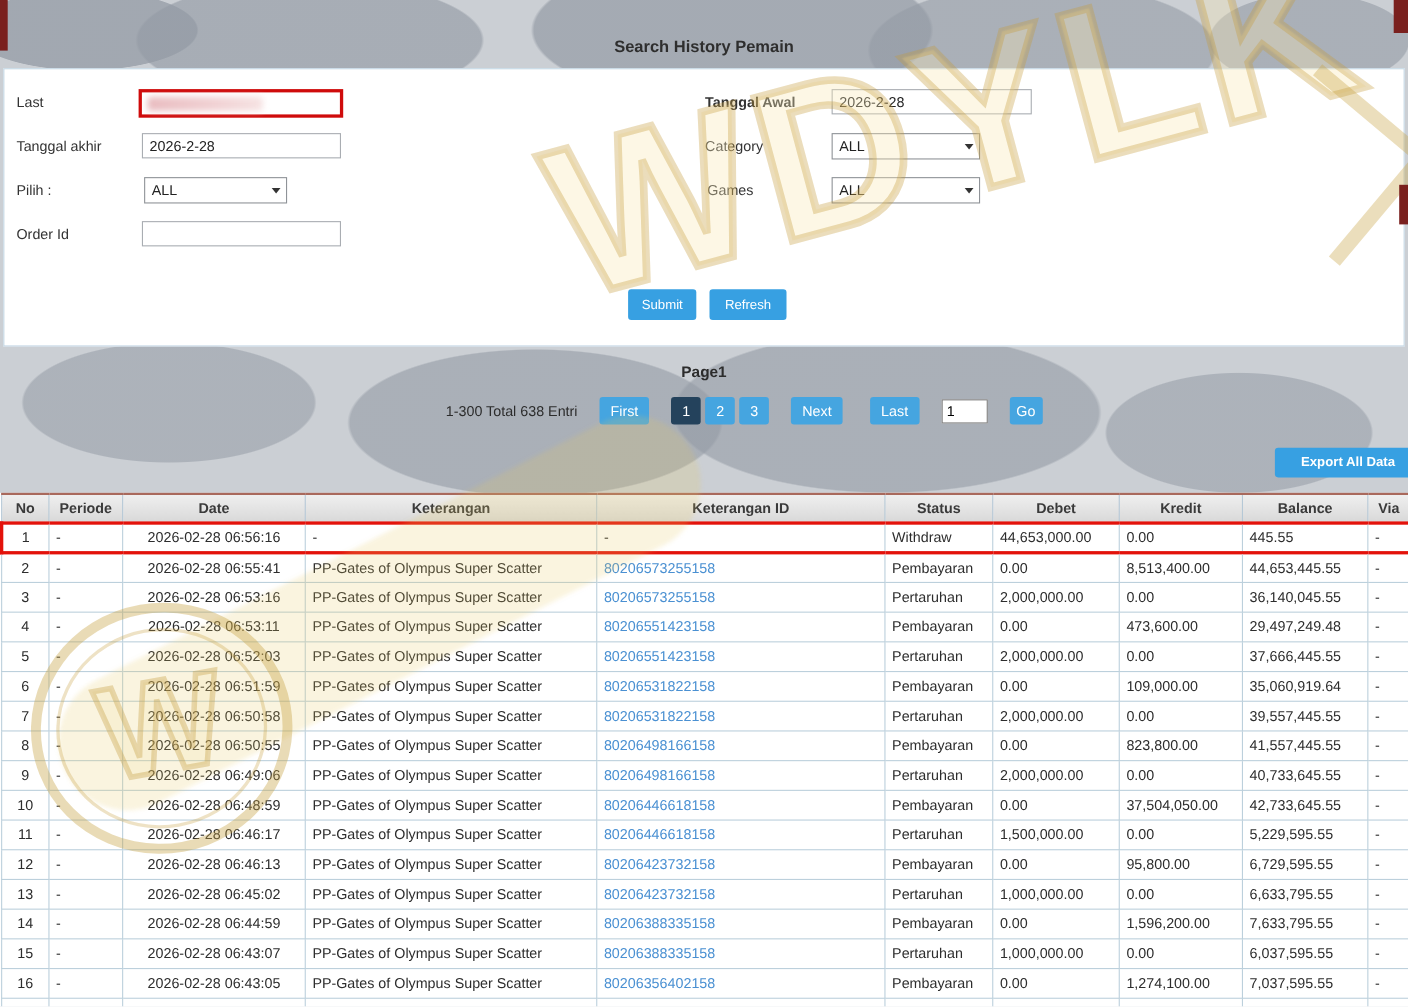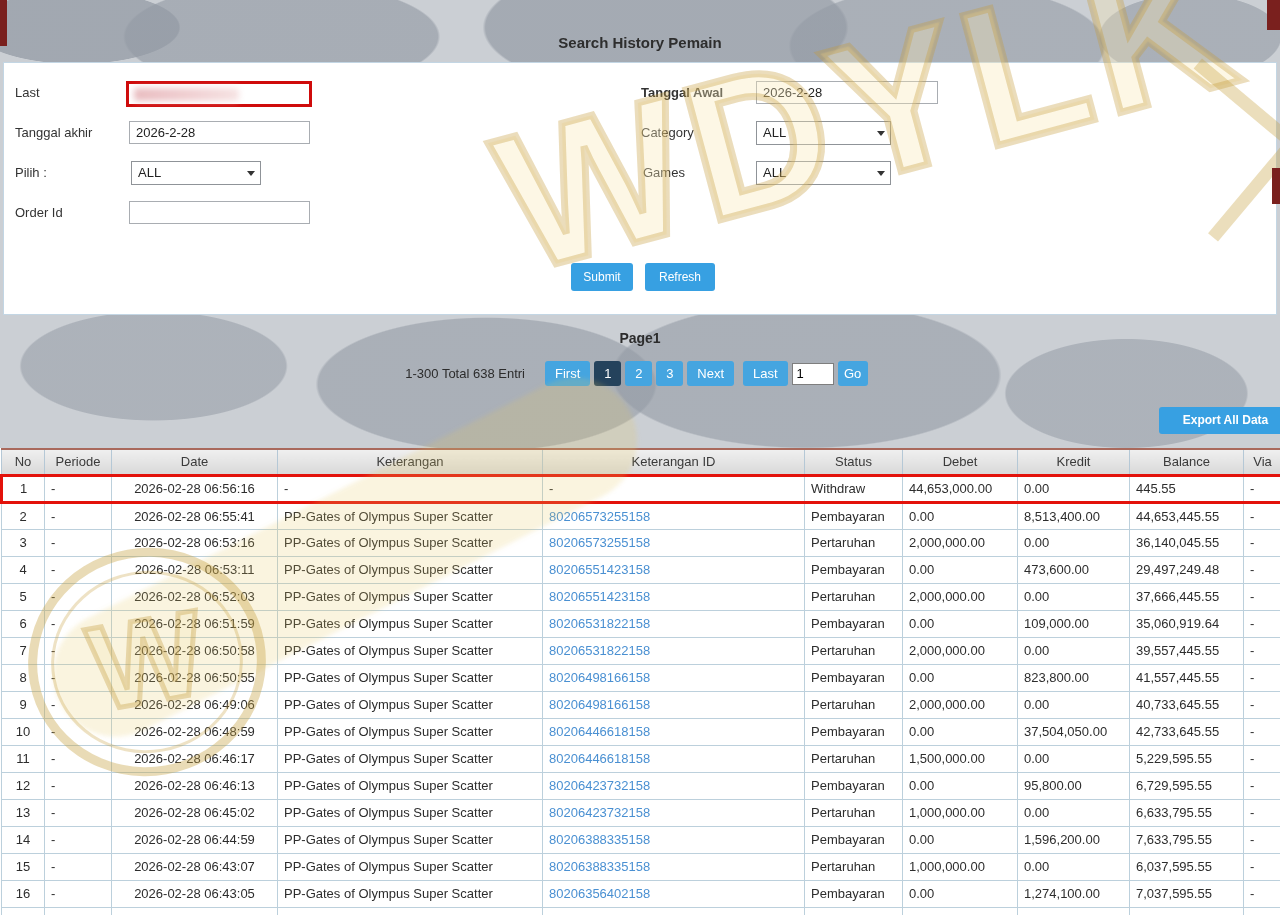--- a/index.html
+++ b/index.html
@@ -40,37 +40,37 @@
   .btn { display:inline-block; background:#37a0e2; color:#fff; font-size:12px; text-align:center;
     border:none; border-radius:3px; cursor:pointer; font-family:"Liberation Sans",sans-serif; }
   .submit-btn { position:absolute; left:567px; top:200px; width:62px; height:28px; line-height:28px; }
   .refresh-btn { position:absolute; left:641px; top:200px; width:70px; height:28px; line-height:28px; }
 
   
   .page-label { position:absolute; top:330px; left:0; width:100%; text-align:center;
     font-size:14px; font-weight:600; color:#2c2c2c; }
   .entries-summary { position:absolute; top:366px; left:295px; width:230px; text-align:right;
     font-size:13px; color:#2c2c2c; }
-  .pager { position:absolute; top:361px; left:545px; display:flex; align-items:center; gap:4px; }
+  .pager { position:absolute; top:361px; left:545px; display:flex; align-items:center; gap:20px; }
   .pg-btn { height:25px; line-height:25px; padding:0 10px; background:#45a5e0; color:#fff;
     font-size:13px; border-radius:3px; text-align:center; cursor:pointer; }
   .pg-btn.num { padding:0; width:27px; }
   .pg-btn.active { background:#24425c; }
   .pg-last { margin-left:5px; }
   .goto-input { width:42px; height:22px; border:1px solid #7e7e7e; background:#fff;
     font-size:13px; padding:0 4px; font-family:"Liberation Sans",sans-serif; }
   .go-btn { width:30px; padding:0; }
   .export-btn { position:absolute; left:1159px; top:407px; width:133px; height:27px;
     line-height:27px; font-weight:bold; }
 
   
   table.history { position:absolute; left:0; top:448px; width:1280px;
     border-collapse:collapse; table-layout:fixed; background:#fff; }
   table.history th { height:26px; background:linear-gradient(#efefef,#d9d9d9);
-    border:1px solid #b5c8d6; border-top:2px solid #a9695c; font-size:13px; font-weight:normal;
+    border:1px solid #b5c8d6; border-top:2px solid #a9695c; font-size:13px; font-weight:bold;
     color:#3a3a3a; text-align:center; padding:0 4px; }
   table.history td { height:27px; border:1px solid #bcd0dc; font-size:13px; color:#2d2d2d;
     padding:0 6px; background:#fff; white-space:nowrap; overflow:hidden; }
   td.col-no { text-align:center; padding:0 2px; }
   td.col-date { text-align:center; }
   .id-link { color:#4a90d2; cursor:pointer; }
   .red-text { color:#d40000; }
   tr.highlight td { border-top:3px solid #e3120b; border-bottom:3px solid #e3120b; }
   tr.highlight td:first-child { border-left:3px solid #e3120b; }
   tr.highlight td:last-child { border-right:3px solid #e3120b; }

